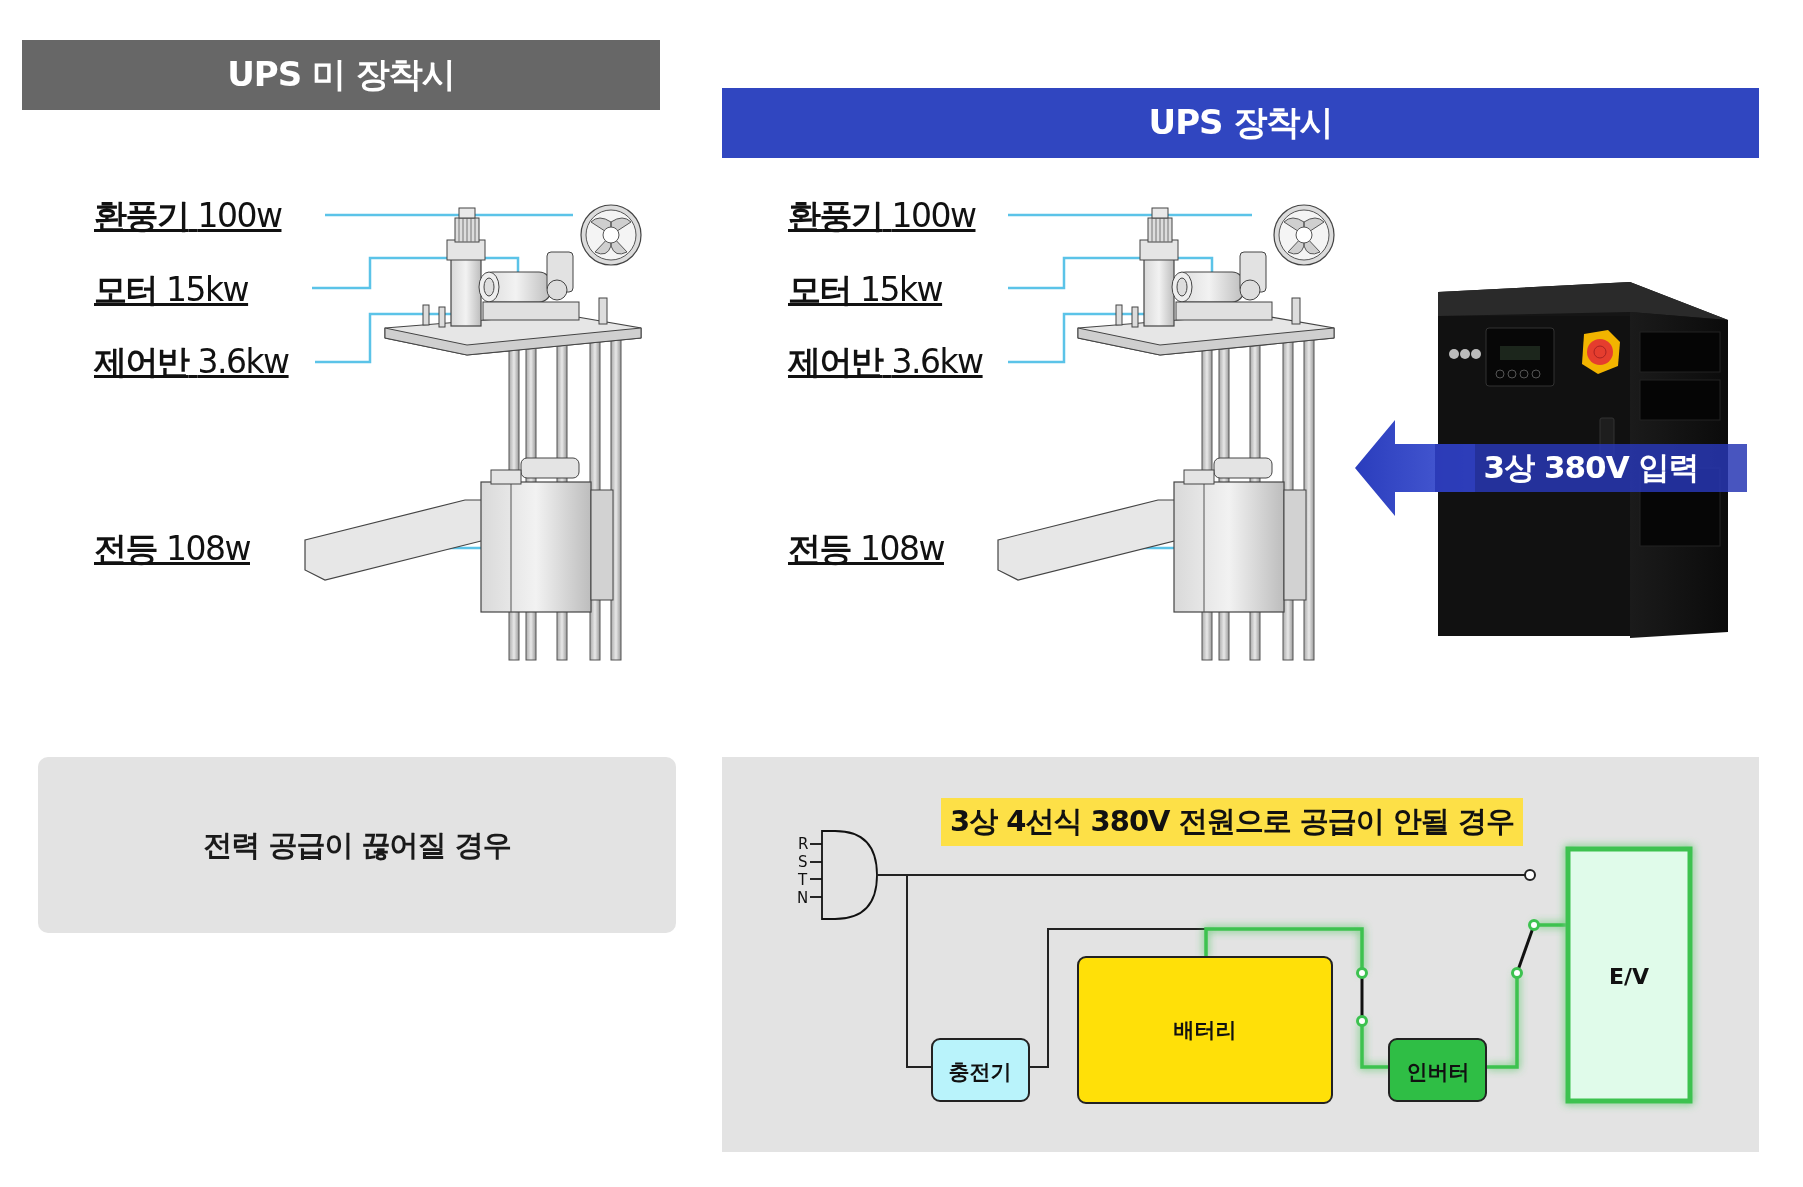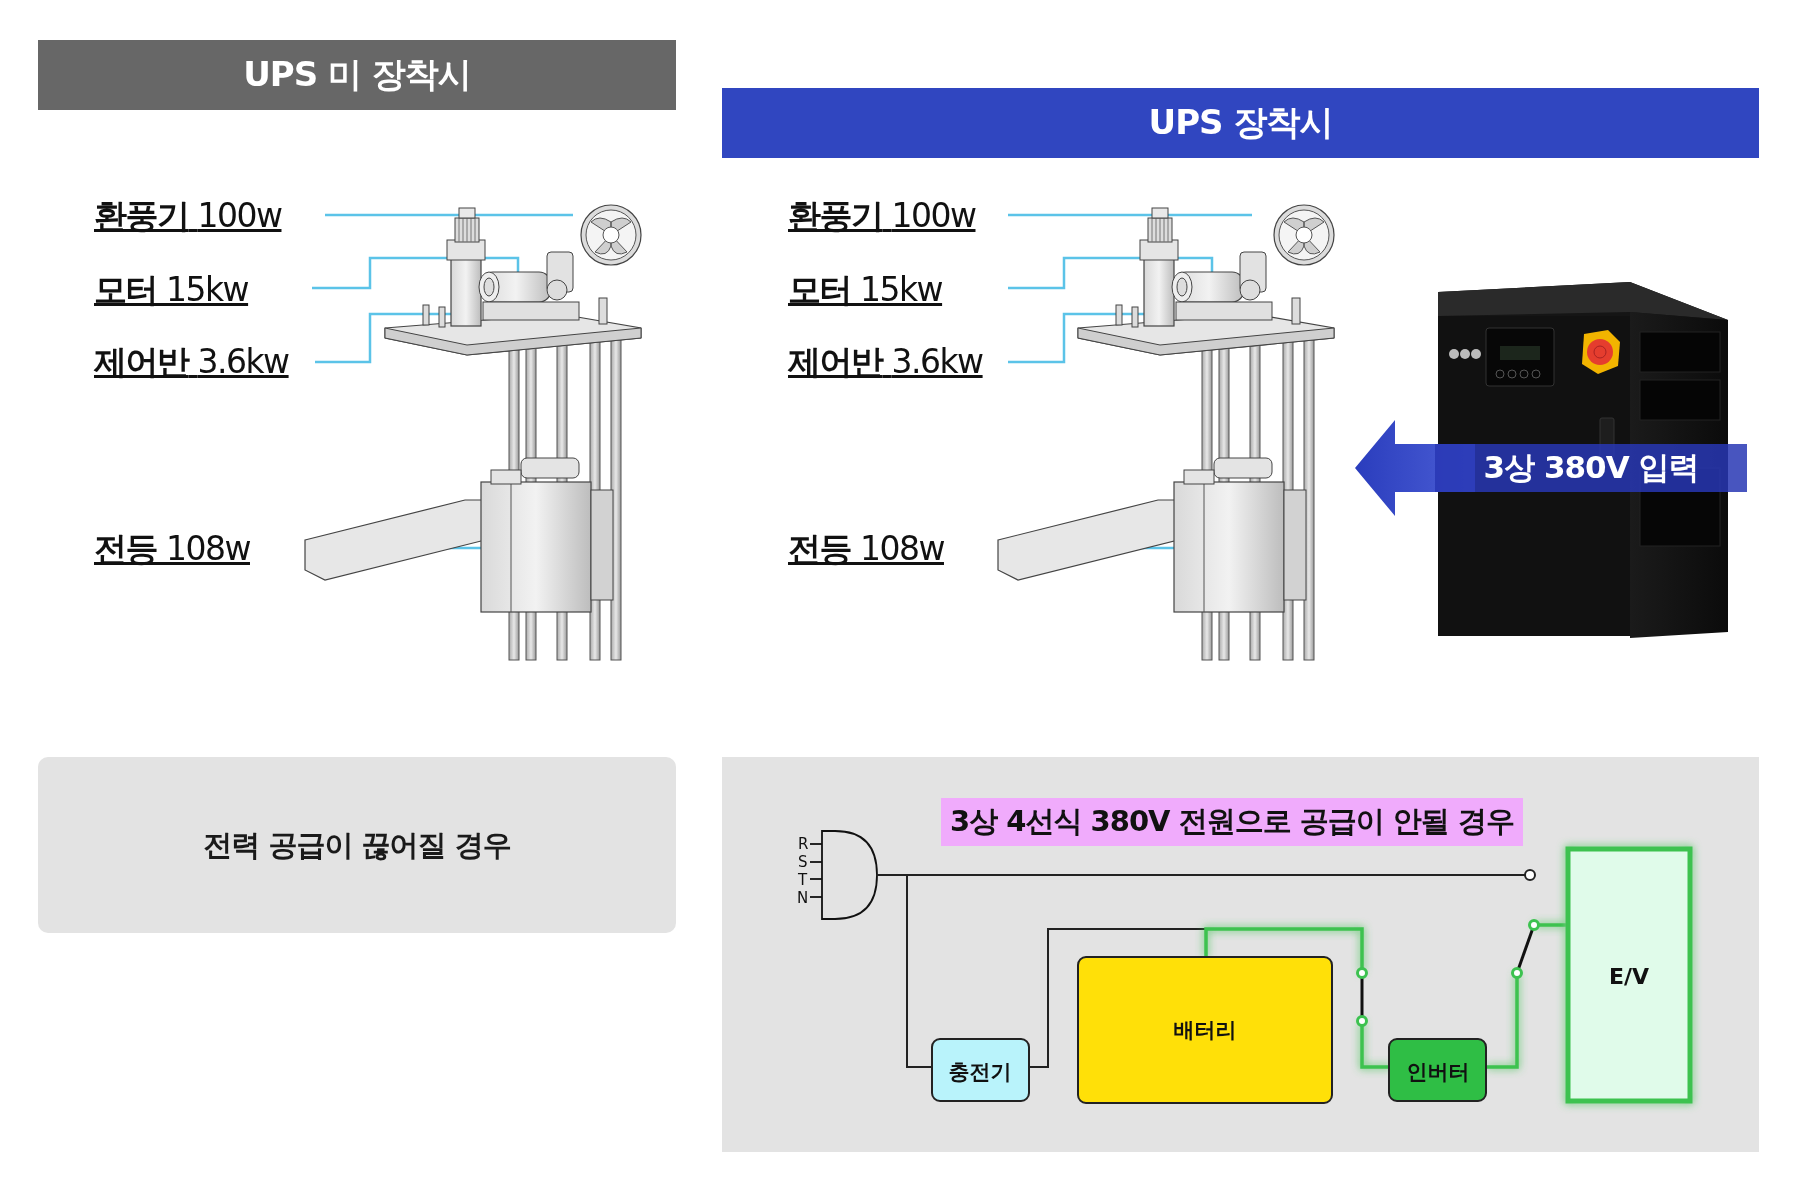--- a/index.html
+++ b/index.html
@@ -4,42 +4,42 @@
 <style>
   * { box-sizing: border-box; margin: 0; padding: 0; }
   html, body { width: 1803px; height: 1187px; background: #ffffff; overflow: hidden; }
   body { position: relative; font-family: "DejaVu Sans", "Liberation Sans", sans-serif; color: #111; }
 
   .header {
     position: absolute; top: 40px; height: 70px;
     display: flex; align-items: center; justify-content: center;
     color: #fff; font-weight: bold; font-size: 34px; letter-spacing: -1px;
   }
-  .header.left { left: 38px; width: 638px; background: #676767; }
+  .header.left { left: 22px; width: 638px; background: #676767; }
   .header.right { left: 722px; width: 1037px; background: #3046C0; margin-top: 48px; }
 
   .label {
     position: absolute; font-size: 33px; letter-spacing: -1.5px; white-space: nowrap; color: #111; text-decoration: underline;
   }
   .label b { font-weight: bold; }
   .label .val { font-weight: normal; }
 
   .scene { position: absolute; }
 
   .gray-box { position: absolute; background: #e3e3e3; }
   .gray-box.left {
     left: 38px; top: 757px; width: 638px; height: 176px;
     display: flex; flex-direction: column; align-items: center; justify-content: center;
     font-size: 29px; font-weight: bold; letter-spacing: -1px; line-height: 44px; color: #1a1a1a; border-radius: 10px;
   }
   .gray-box.right { left: 722px; top: 757px; width: 1037px; height: 395px; }
 
   .diagram-title {
     position: absolute; left: 941px; top: 798px; width: 582px; height: 48px;
-    background: #f0abfc; display: flex; align-items: center; justify-content: center;
+    background: #fde047; display: flex; align-items: center; justify-content: center;
     font-size: 29px; font-weight: bold; letter-spacing: -1px; color: #111;
   }
 
   .ups-arrow-label {
     position: absolute; left: 1435px; top: 444px; width: 312px; height: 48px;
     background: rgba(40,55,180,0.85);
     display: flex; align-items: center; justify-content: center;
     color: #fff; font-weight: bold; font-size: 31px; letter-spacing: -1px;
   }
 </style>

